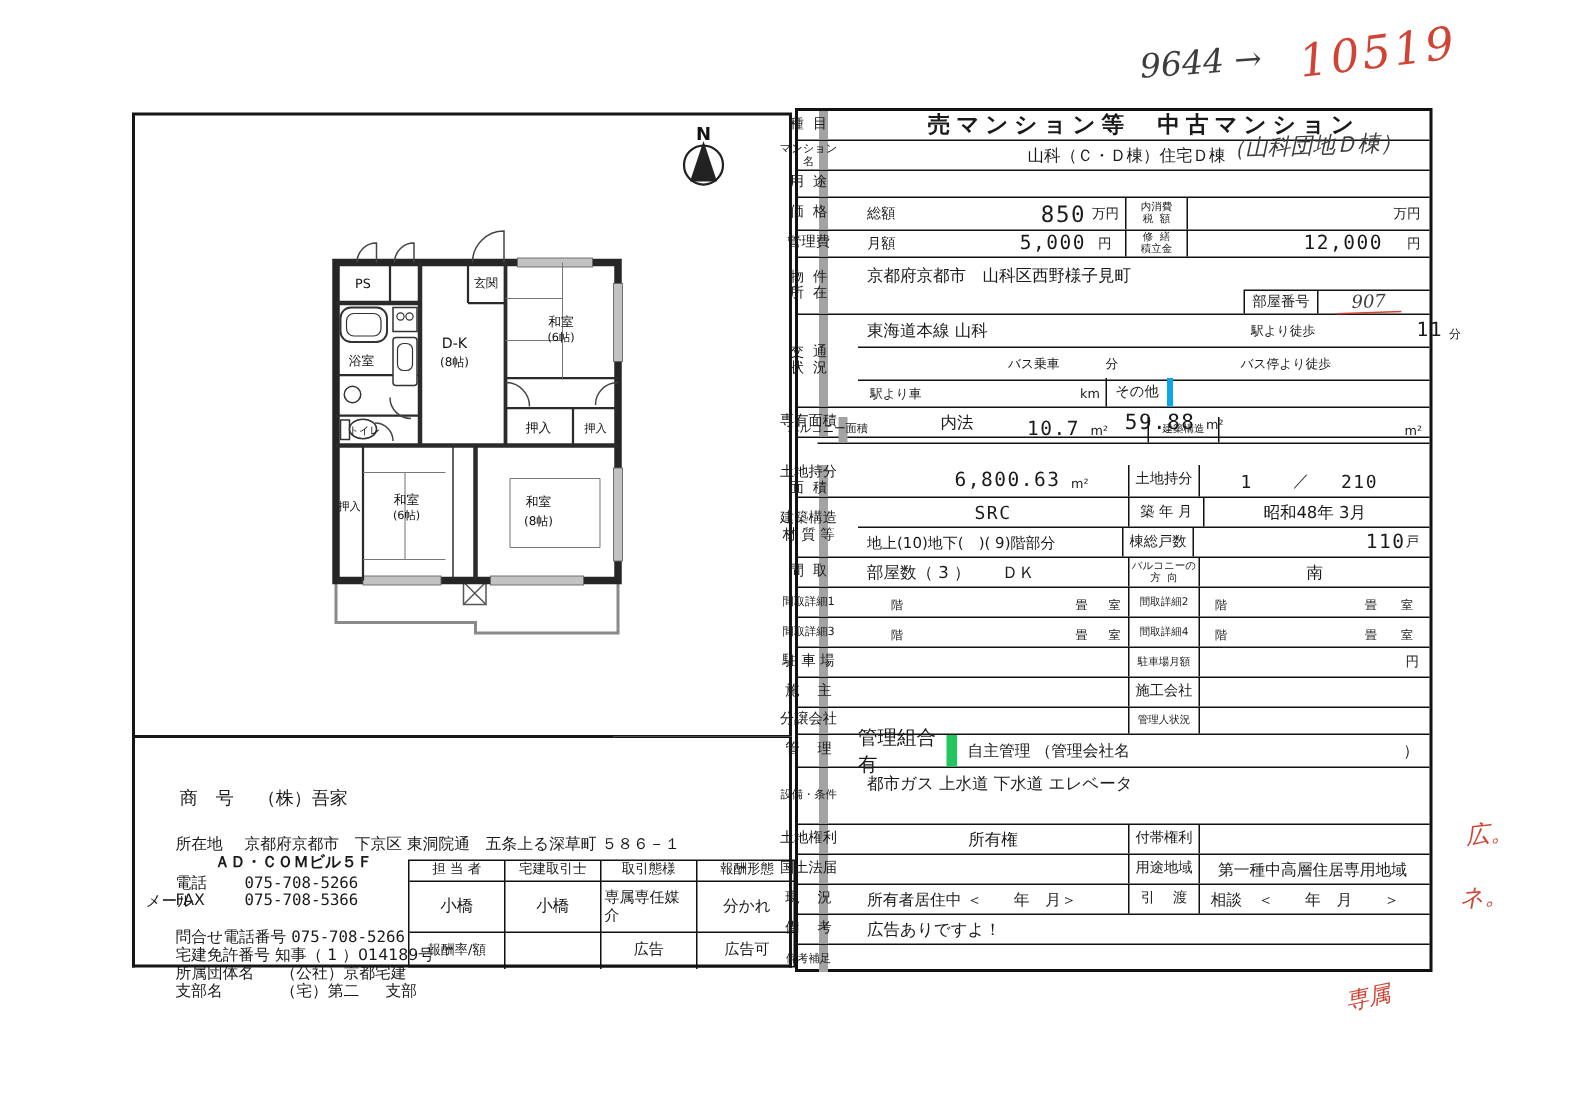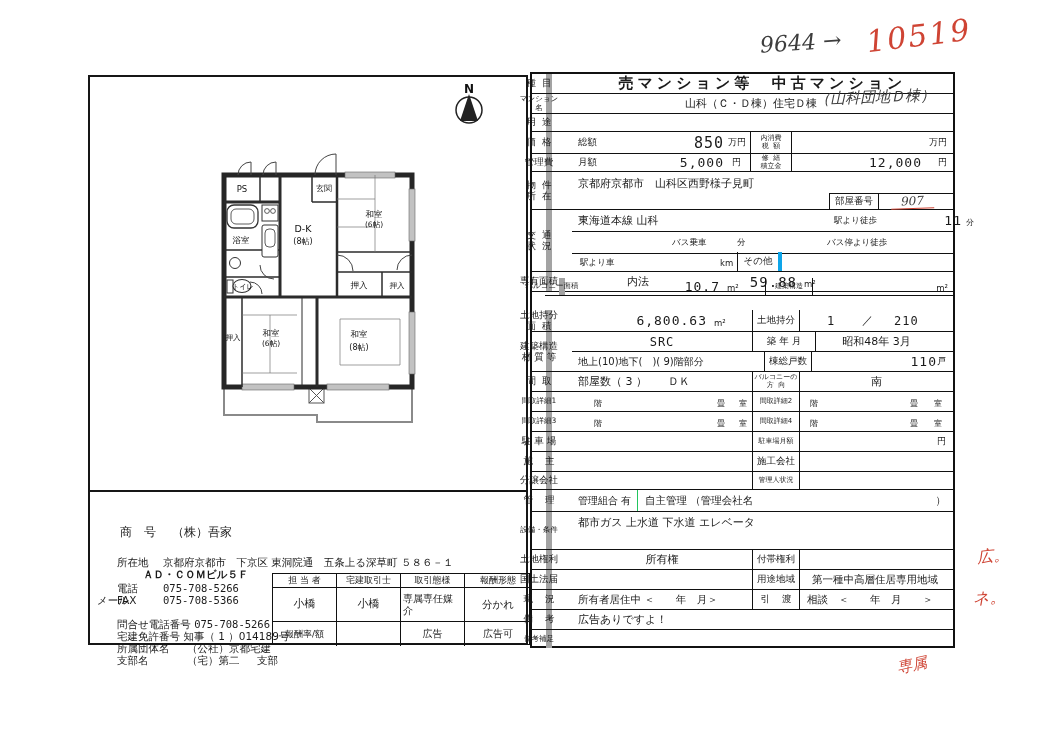--- a/index.html
+++ b/index.html
@@ -289,26 +289,26 @@
       <div class="midlbl">土地持分</div>
       <div class="cellv ocr" style="left:295px; top:0; bottom:0; font-size:12px;">1</div>
       <div class="cellv" style="left:330px; top:0; bottom:0; font-size:11px;">／</div>
       <div class="cellv ocr" style="left:362px; top:0; bottom:0; font-size:12px;">210</div>
     </div>
 
     <div class="tr" style="top:258px; height:40px;">
       <div class="lblcol"><span>建築構造</span><span class="pre">材 質 等</span></div>
       <div class="abs" style="left:40px; right:0; top:0; height:20px; border-bottom:1px solid #111;">
         <div class="cellv ocr" style="left:0; width:180px; top:0; bottom:0; justify-content:center; font-size:12px;">SRC</div>
-        <div class="cellv pre" style="left:180px; width:64px; top:0; bottom:0; justify-content:center; font-size:9.5px; border-left:1px solid #111; border-right:1px solid #111;">築 年 月</div>
+        <div class="cellv pre" style="left:180px; width:51px; top:0; bottom:0; justify-content:center; font-size:9.5px; border-left:1px solid #111; border-right:1px solid #111;">築 年 月</div>
         <div class="cellv" style="left:228px; right:0; top:0; bottom:0; justify-content:center; font-size:11px;">昭和48年 3月</div>
       </div>
       <div class="abs" style="left:40px; right:0; top:20px; bottom:0;">
         <div class="cellv pre" style="left:6px; top:0; bottom:0; font-size:10px;">地上(10)地下(　)( 9)階部分</div>
-        <div class="cellv" style="left:192px; width:48px; top:0; bottom:0; justify-content:center; font-size:9.5px; border-left:1px solid #111; border-right:1px solid #111;">棟総戸数</div>
+        <div class="cellv" style="left:176px; width:48px; top:0; bottom:0; justify-content:center; font-size:9.5px; border-left:1px solid #111; border-right:1px solid #111;">棟総戸数</div>
         <div class="cellv ocr" style="left:300px; width:65px; top:0; bottom:0; justify-content:flex-end; font-size:13px;">110</div>
         <div class="cellv unit" style="right:7px; top:0; bottom:0;">戸</div>
       </div>
     </div>
 
     <div class="tr" style="top:298px; height:20px;">
       <div class="lblcol">間  取</div>
       <div class="cellv pre" style="left:46px; top:0; bottom:0; font-size:11px;">部屋数（ 3 ）      ＤＫ</div>
       <div class="midlbl tiny"><span>バルコニーの</span><span class="pre">方  向</span></div>
       <div class="cellv" style="left:268px; right:0; top:0; bottom:0; justify-content:center; font-size:11px;">南</div>
@@ -347,21 +347,21 @@
       <div class="midlbl">施工会社</div>
     </div>
 
     <div class="tr" style="top:398px; height:18px;">
       <div class="lblcol">分譲会社</div>
       <div class="midlbl tiny">管理人状況</div>
     </div>
 
     <div class="tr" style="top:416px; height:22px;">
       <div class="lblcol">管    理</div>
-      <div class="cellv" style="left:40px; width:66px; top:0; bottom:0; justify-content:center; font-size:10px; border-right:1px solid #22c55e;">管理組合 有</div>
+      <div class="cellv" style="left:40px; width:66px; top:0; bottom:0; justify-content:center; font-size:13px; border-right:7px solid #22c55e;">管理組合 有</div>
       <div class="cellv pre" style="left:113px; top:0; bottom:0; font-size:10.5px;">自主管理 （管理会社名</div>
       <div class="cellv" style="right:7px; top:0; bottom:0; font-size:10.5px;">）</div>
     </div>
 
     <div class="tr" style="top:438px; height:38px;">
       <div class="lblcol tiny">設備・条件</div>
       <div class="cellv" style="left:46px; top:2px; height:16px; font-size:11px;">都市ガス 上水道 下水道 エレベータ</div>
     </div>
 
     <div class="tr" style="top:476px; height:20px;">

